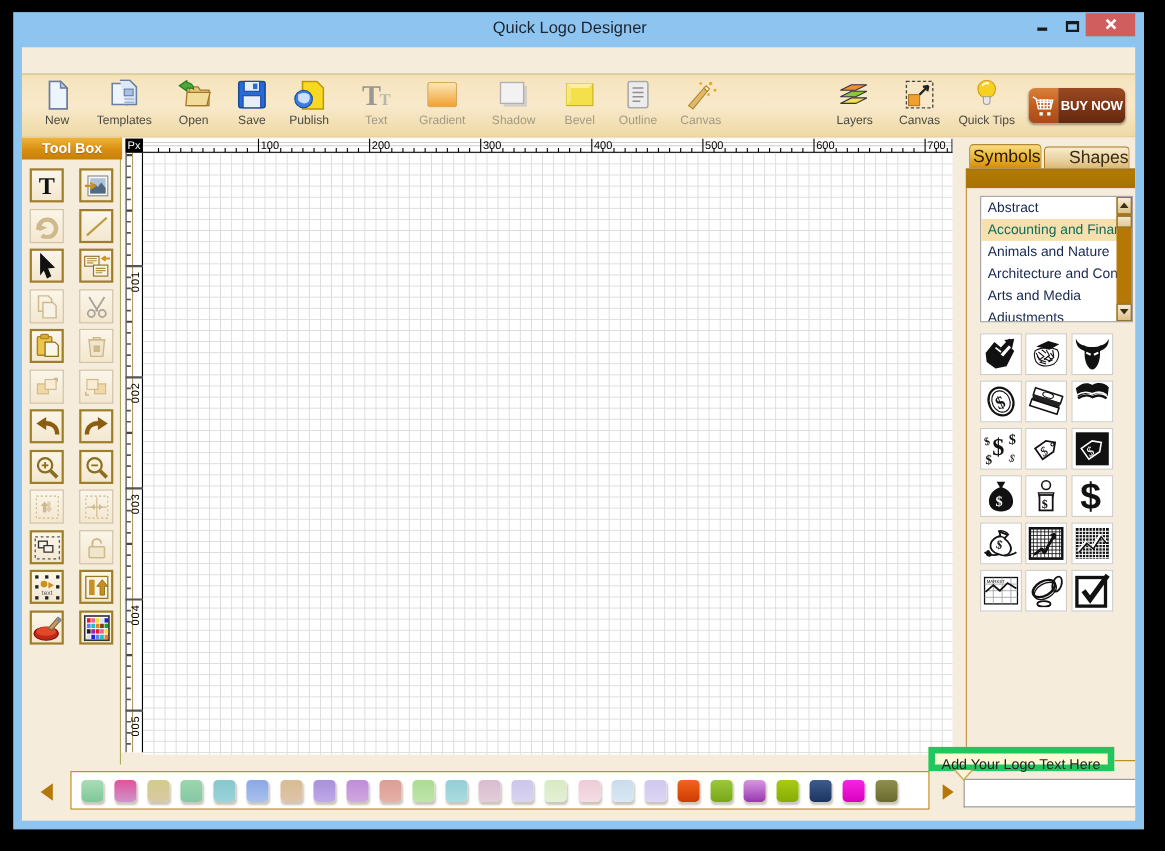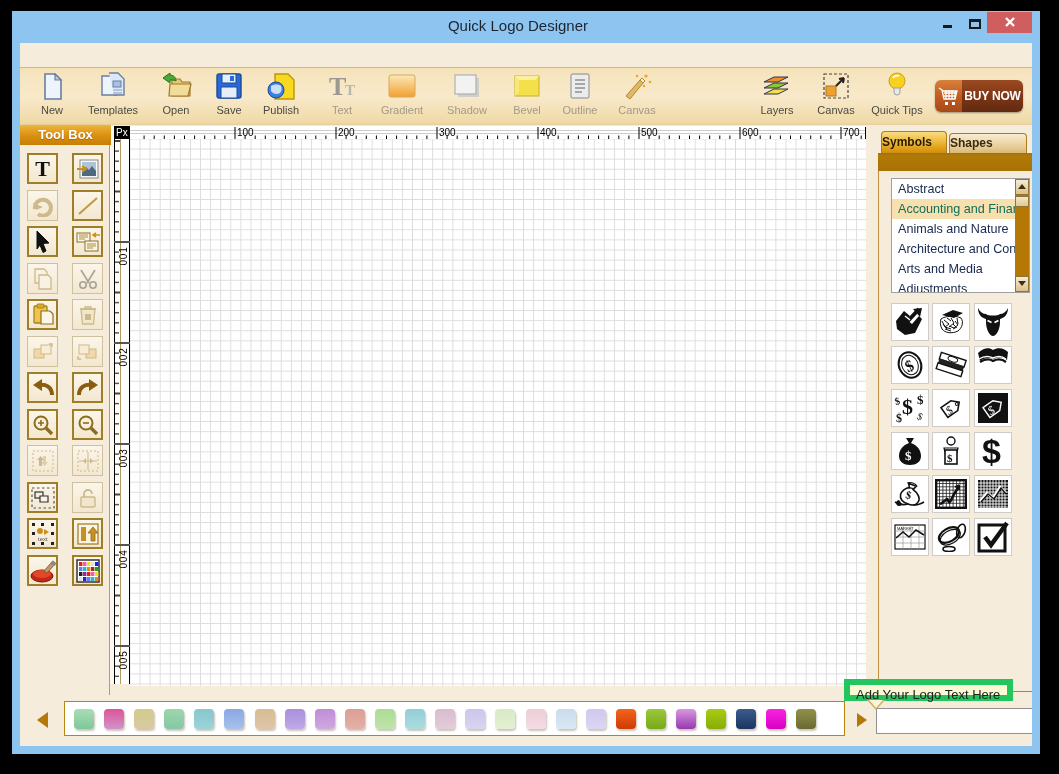--- a/index.html
+++ b/index.html
@@ -27,21 +27,21 @@
 #tbline { left:89px; top:0; width:1px; height:570px; background:#a8a858; }
 #tbgap { left:90px; top:1px; width:4px; height:558px; background:#fdf8f2; }
 .tool { position:absolute; width:31px; height:31px; background:linear-gradient(#fbf6ea, #f3e7cf); border:2px solid #9e7e28; display:flex; align-items:center; justify-content:center; }
 .tool.dis { border:1px solid #cfc0a0; }
 #pxbox { left:94px; top:1px; width:16px; height:13px; background:#000; color:#fff; font-size:10px; line-height:13px; padding-left:2px; }
 #hruler { left:110px; top:1px; width:736px; height:13px; background:#fff; }
 #vruler { left:94px; top:14px; width:16px; height:545px; background:#fff; }
 #canvas { left:110px; top:14px; width:736px; height:547px;
   background-image:linear-gradient(to right, #dcdcdc 1px, transparent 1px), linear-gradient(to bottom, #dcdcdc 1px, transparent 1px);
   background-size:10.1px 10.1px; background-color:#fff; background-position:-0.6px -0.5px; }
-.tab { position:absolute; font-size:12px; text-align:left; border:1px solid #ad7d1d; border-bottom:none; border-radius:4px 4px 0 0;font-weight:bold; }
+.tab { position:absolute; font-size:16px; text-align:right; border:1px solid #ad7d1d; border-bottom:none; border-radius:4px 4px 0 0; }
 #tab1 { left:861px; top:6px; width:66px; height:22px; background:linear-gradient(#fadd80, #e7ae2a 60%, #d18d0a); color:#2a1a00; line-height:21px; }
 #tab2 { left:929px; top:8px; width:78px; height:20px; background:linear-gradient(#f8ecd0, #e6cc96 70%, #d9b870); color:#3a2a10; line-height:19px; }
 #rpbar { left:858px; top:28px; width:154px; height:18px; background:linear-gradient(#9d7220 0px, #b17a04 3px, #a87104); }
 #rpborder { left:858px; top:46px; width:1px; height:519px; background:#c09040; }
 #listbox { left:871px; top:53px; width:139px; height:115px; background:#fff; border:1px solid #a0a0a0; font-size:12.6px; overflow:hidden; }
 .li { height:20px; line-height:20px; padding-left:6px; color:#16284e; white-space:nowrap; overflow:hidden; }
 .li.sel { background:#f7e0ae; color:#0e6e5a; }
 #sbar { position:absolute; right:0; top:0; width:14px; height:113px; background:#b57807; }
 .sbtn { position:absolute; left:0; width:14px; height:16px; background:linear-gradient(#f5ecd8, #dec08a); border:1px solid #907430; text-align:center; }
 .sbtn svg { display:block; margin:4px auto 0; }

